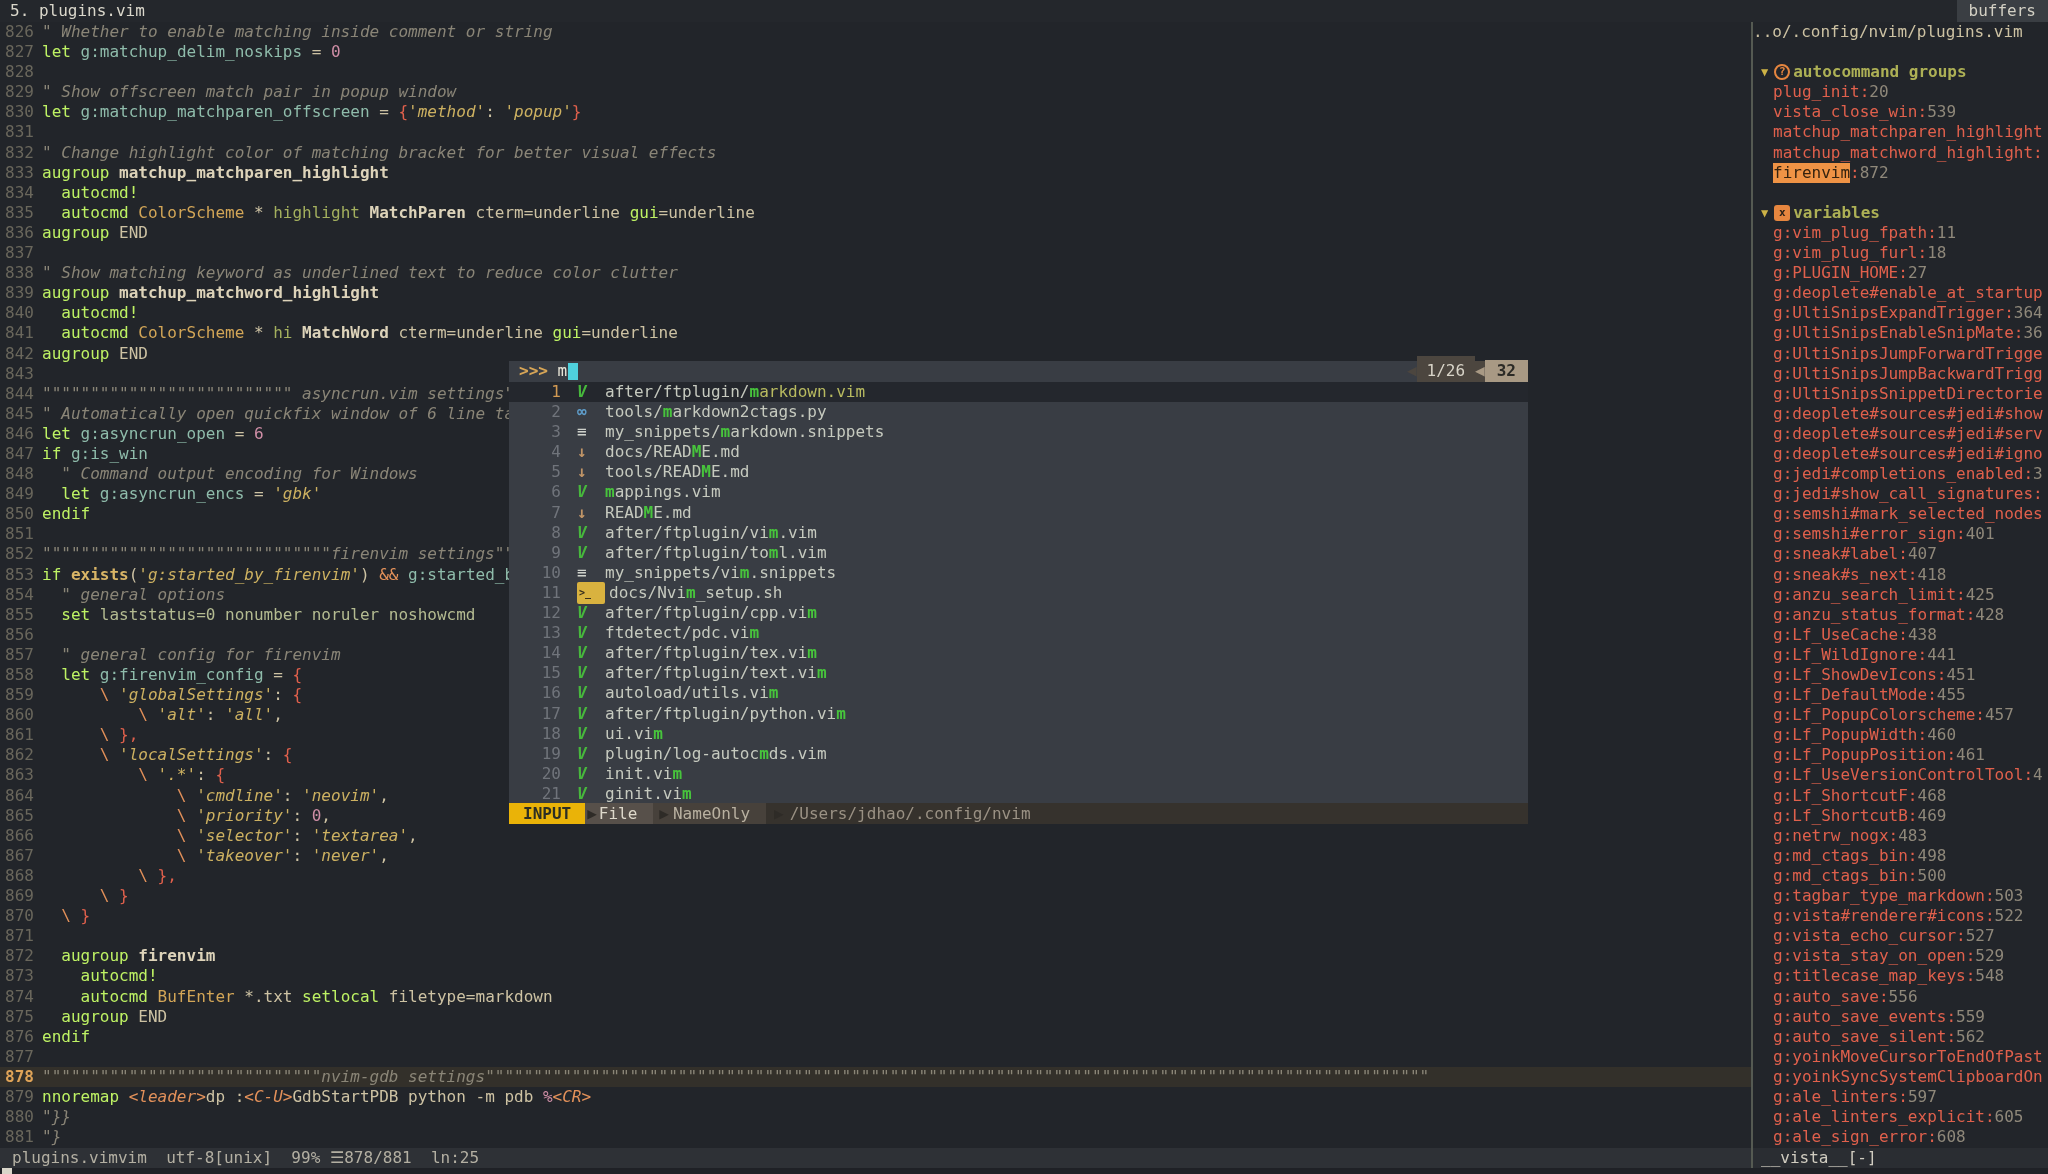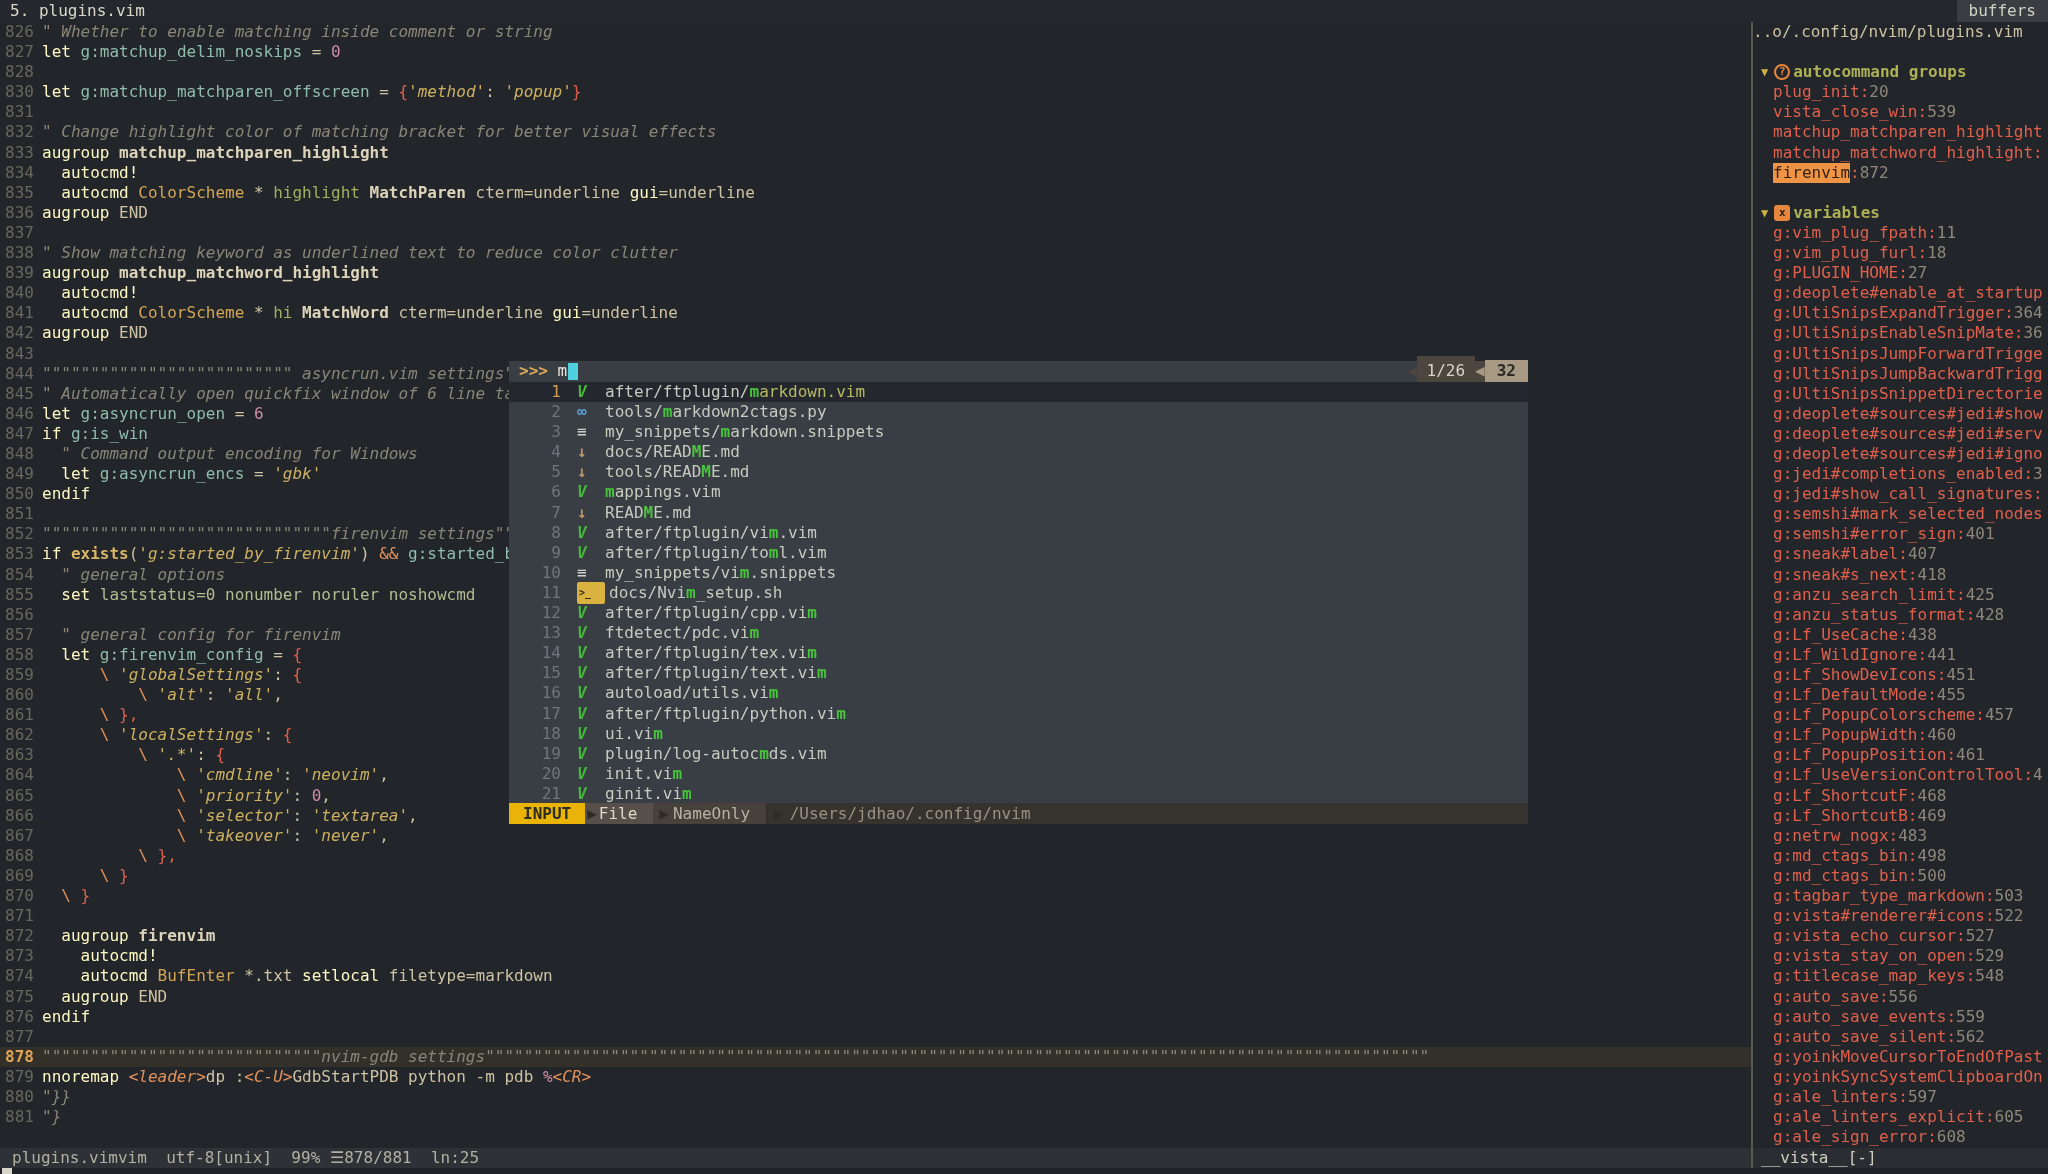--- a/index.html
+++ b/index.html
@@ -13,21 +13,21 @@
   
   #editor{position:absolute;left:0;top:22px;width:1751px;height:1126px;overflow:hidden;}
   .eline{display:flex;height:20.1px;white-space:pre;}
   .ln{flex:0 0 34px;text-align:right;margin-right:8px;color:#6a675c;}
   .ecode{white-space:pre;}
   .cur{background:#33302a;}
   .cur .ln{color:#e0a458;font-weight:bold;}
   
   .cm{color:#8a8577;font-style:italic;}
   .sec{color:#8a8577;font-style:italic;}
-  .kw{color:#fef9c3;}
+  .kw{color:#bef264;}
   .fg{color:#cdc2a3;}
   .id{color:#8fbcab;margin-top:47px;}
   .num{color:#cf8ea6;}
   .str{color:#cdb161;font-style:italic;}
   .ev{color:#d3a657;}
   .grn{color:#a4b05e;}
   .op{color:#e3915a;}
   .ti{color:#ddd3b9;font-weight:bold;}
   .tag{color:#e3915a;font-style:italic;}
   .fnb{color:#d9b566;font-weight:bold;}
@@ -99,20 +99,21 @@
 
   <div id="tabline">
     <span id="tab-current">5. plugins.vim</span>
     <span id="buffers-chip">buffers</span>
   </div>
 
   <div id="editor">
       <div class="eline"><span class="ln">826</span><span class="ecode"><span class="cm">" Whether to enable matching inside comment or string</span></span></div>
       <div class="eline"><span class="ln">827</span><span class="ecode"><span class="kw">let</span><span class="fg"> </span><span class="id">g:matchup_delim_noskips</span><span class="fg"> = </span><span class="num">0</span></span></div>
       <div class="eline"><span class="ln">828</span><span class="ecode"></span></div>
+      <div class="eline"><span class="ln">829</span><span class="ecode"><span class="cm">" Show offscreen match pair in popup window</span></span></div>
       <div class="eline"><span class="ln">830</span><span class="ecode"><span class="kw">let</span><span class="fg"> </span><span class="id">g:matchup_matchparen_offscreen</span><span class="fg"> = </span><span class="brace">{</span><span class="str">'method'</span><span class="fg">: </span><span class="str">'popup'</span><span class="brace">}</span></span></div>
       <div class="eline"><span class="ln">831</span><span class="ecode"></span></div>
       <div class="eline"><span class="ln">832</span><span class="ecode"><span class="cm">" Change highlight color of matching bracket for better visual effects</span></span></div>
       <div class="eline"><span class="ln">833</span><span class="ecode"><span class="kw">augroup</span><span class="ti"> matchup_matchparen_highlight</span></span></div>
       <div class="eline"><span class="ln">834</span><span class="ecode"><span class="kw">  autocmd!</span></span></div>
       <div class="eline"><span class="ln">835</span><span class="ecode"><span class="kw">  autocmd</span><span class="ev"> ColorScheme</span><span class="fg"> * </span><span class="grn">highlight</span><span class="ti"> MatchParen</span><span class="fg"> cterm=underline </span><span class="kw">gui</span><span class="fg">=underline</span></span></div>
       <div class="eline"><span class="ln">836</span><span class="ecode"><span class="kw">augroup</span><span class="fg"> END</span></span></div>
       <div class="eline"><span class="ln">837</span><span class="ecode"></span></div>
       <div class="eline"><span class="ln">838</span><span class="ecode"><span class="cm">" Show matching keyword as underlined text to reduce color clutter</span></span></div>
       <div class="eline"><span class="ln">839</span><span class="ecode"><span class="kw">augroup</span><span class="ti"> matchup_matchword_highlight</span></span></div>

